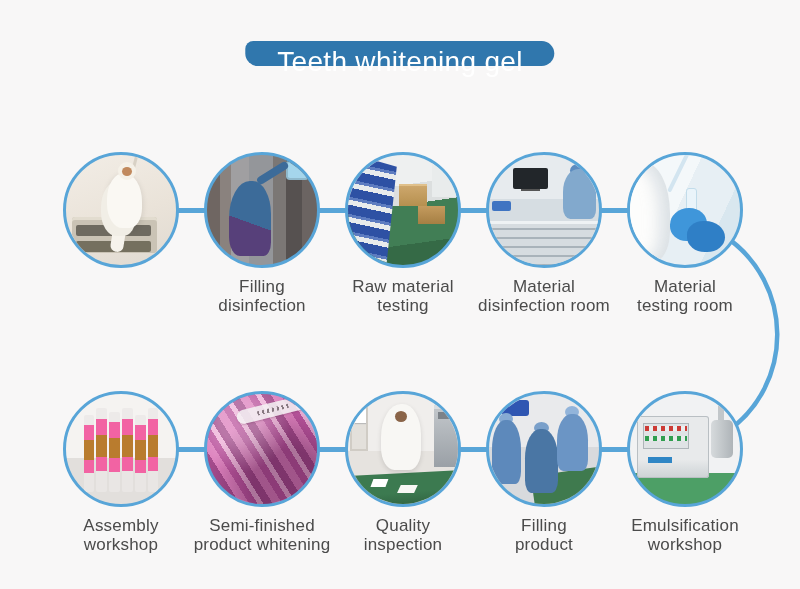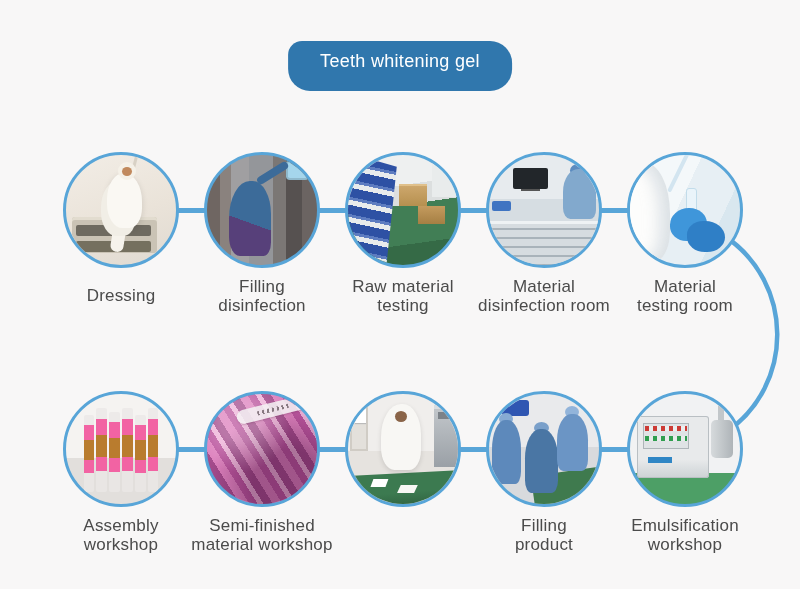--- a/index.html
+++ b/index.html
@@ -5,24 +5,24 @@
   html,body{margin:0;padding:0;}
   body{background:#f8f7f7;}
   .canvas{
     position:relative;width:800px;height:589px;overflow:hidden;
     background:var(--page-bg,#f8f7f7);
     font-family:"Liberation Sans",sans-serif;
   }
   
   .banner{
     position:absolute;top:41px;left:50%;transform:translateX(-50%);
-    height:50px;line-height:41px;padding:0 32px;
+    height:25px;line-height:41px;padding:0 32px;
     background:var(--banner-bg,#3077ad);
     border-radius:14px 22px 22px 22px;
-    color:var(--banner-text,#fff);font-size:18px;letter-spacing:.3px;white-space:nowrap;
+    color:var(--banner-text,#fff);font-size:28px;letter-spacing:.3px;white-space:nowrap;
   }
   .title{
     position:absolute;top:86px;left:0;width:100%;margin:0;
     text-align:center;font-size:38px;font-weight:700;letter-spacing:.5px;
     color:var(--title-blue,#2e72ad);
   }
   
   .hline{position:absolute;left:121px;width:564px;height:5px;background:var(--line-blue,#58a5d8);z-index:1;}
   .hline.r1{top:208px;}
   .hline.r2{top:447px;}
@@ -138,21 +138,20 @@
     <div class="circle photo-dressing">
       <div class="wall-line"></div>
       <div class="bench"></div>
       <div class="bench-slot-top"></div>
       <div class="bench-slot-bottom"></div>
       <div class="leg"></div>
       <div class="person"></div>
       <div class="head"></div>
       <div class="face"></div>
     </div>
-    <div class="label">Dressing</div>
   </div>
 
   <div class="step" style="left:204px;top:152px;">
     <div class="circle photo-shower">
       <div class="panel"></div>
       <div class="arm"></div>
       <div class="person"></div>
     </div>
     <div class="label">Filling
 disinfection</div>
@@ -207,34 +206,36 @@
     <div class="label">Assembly
 workshop</div>
   </div>
 
   <div class="step" style="left:204px;top:391px;">
     <div class="circle photo-semi">
       <div class="shade"></div>
       <div class="clear-pen"></div>
     </div>
     <div class="label">Semi-finished
-material workshop</div>
+product whitening</div>
   </div>
 
   <div class="step" style="left:345px;top:391px;">
     <div class="circle photo-quality">
       <div class="door"></div>
       <div class="paper-wall"></div>
       <div class="machine"></div>
       <div class="table"></div>
       <div class="paper1"></div>
       <div class="paper2"></div>
       <div class="person"></div>
       <div class="face"></div>
     </div>
+    <div class="label">Quality
+inspection</div>
   </div>
 
   <div class="step" style="left:486px;top:391px;">
     <div class="circle photo-filling">
       <div class="bin"></div>
       <div class="green"></div>
       <div class="c1"></div>
       <div class="w1"></div>
       <div class="c2"></div>
       <div class="w2"></div>

